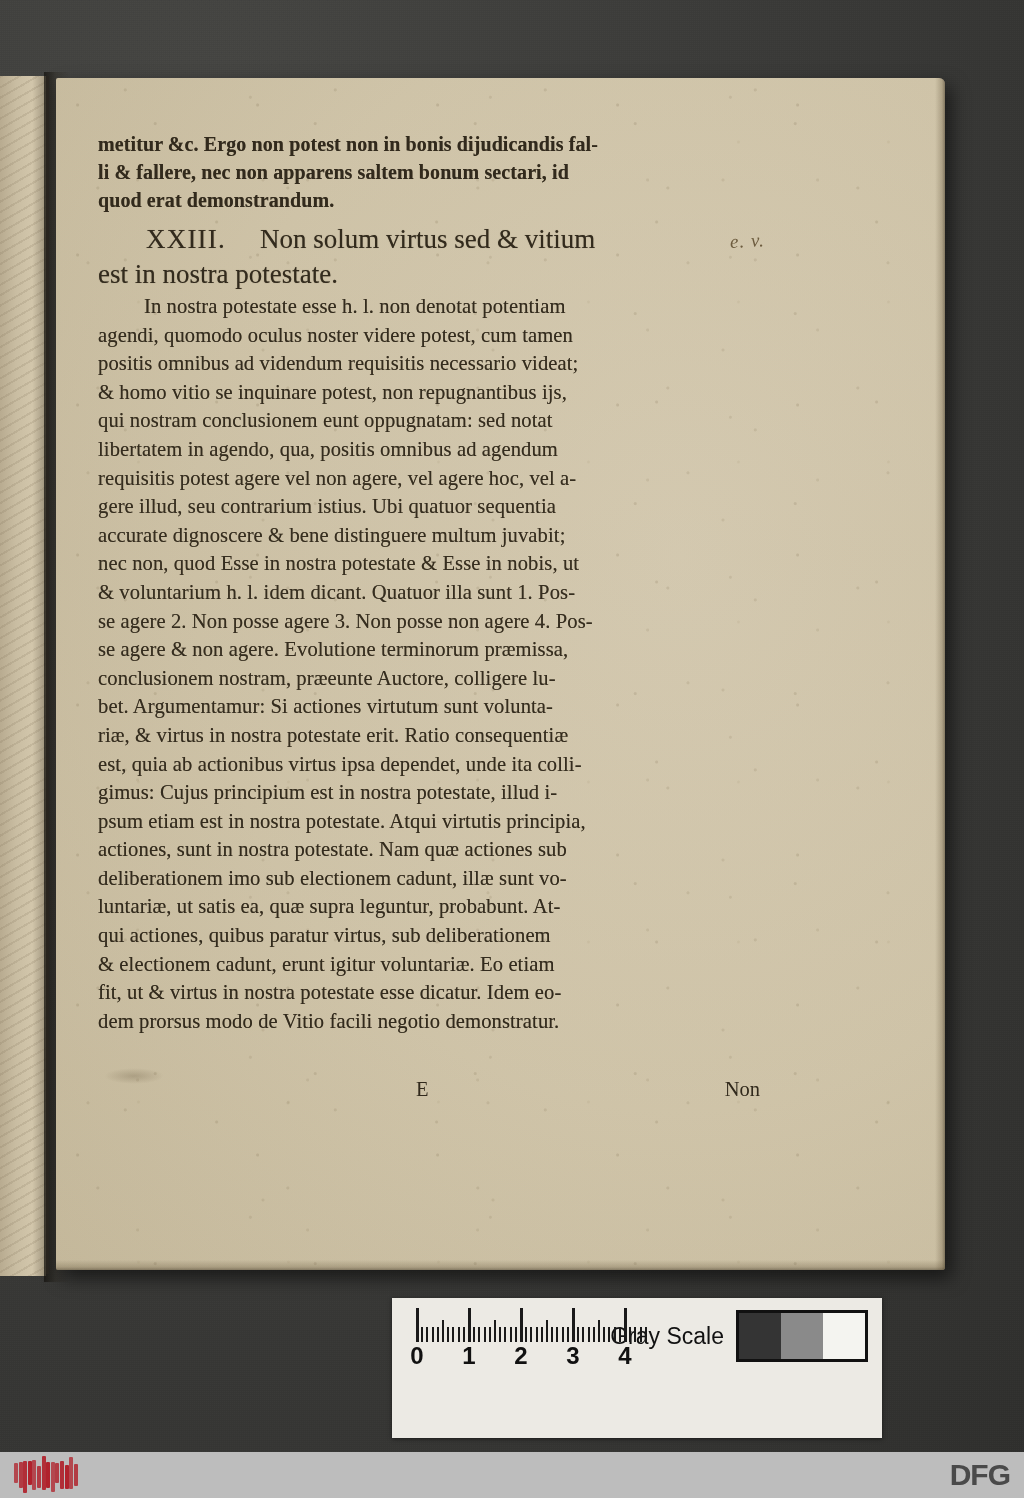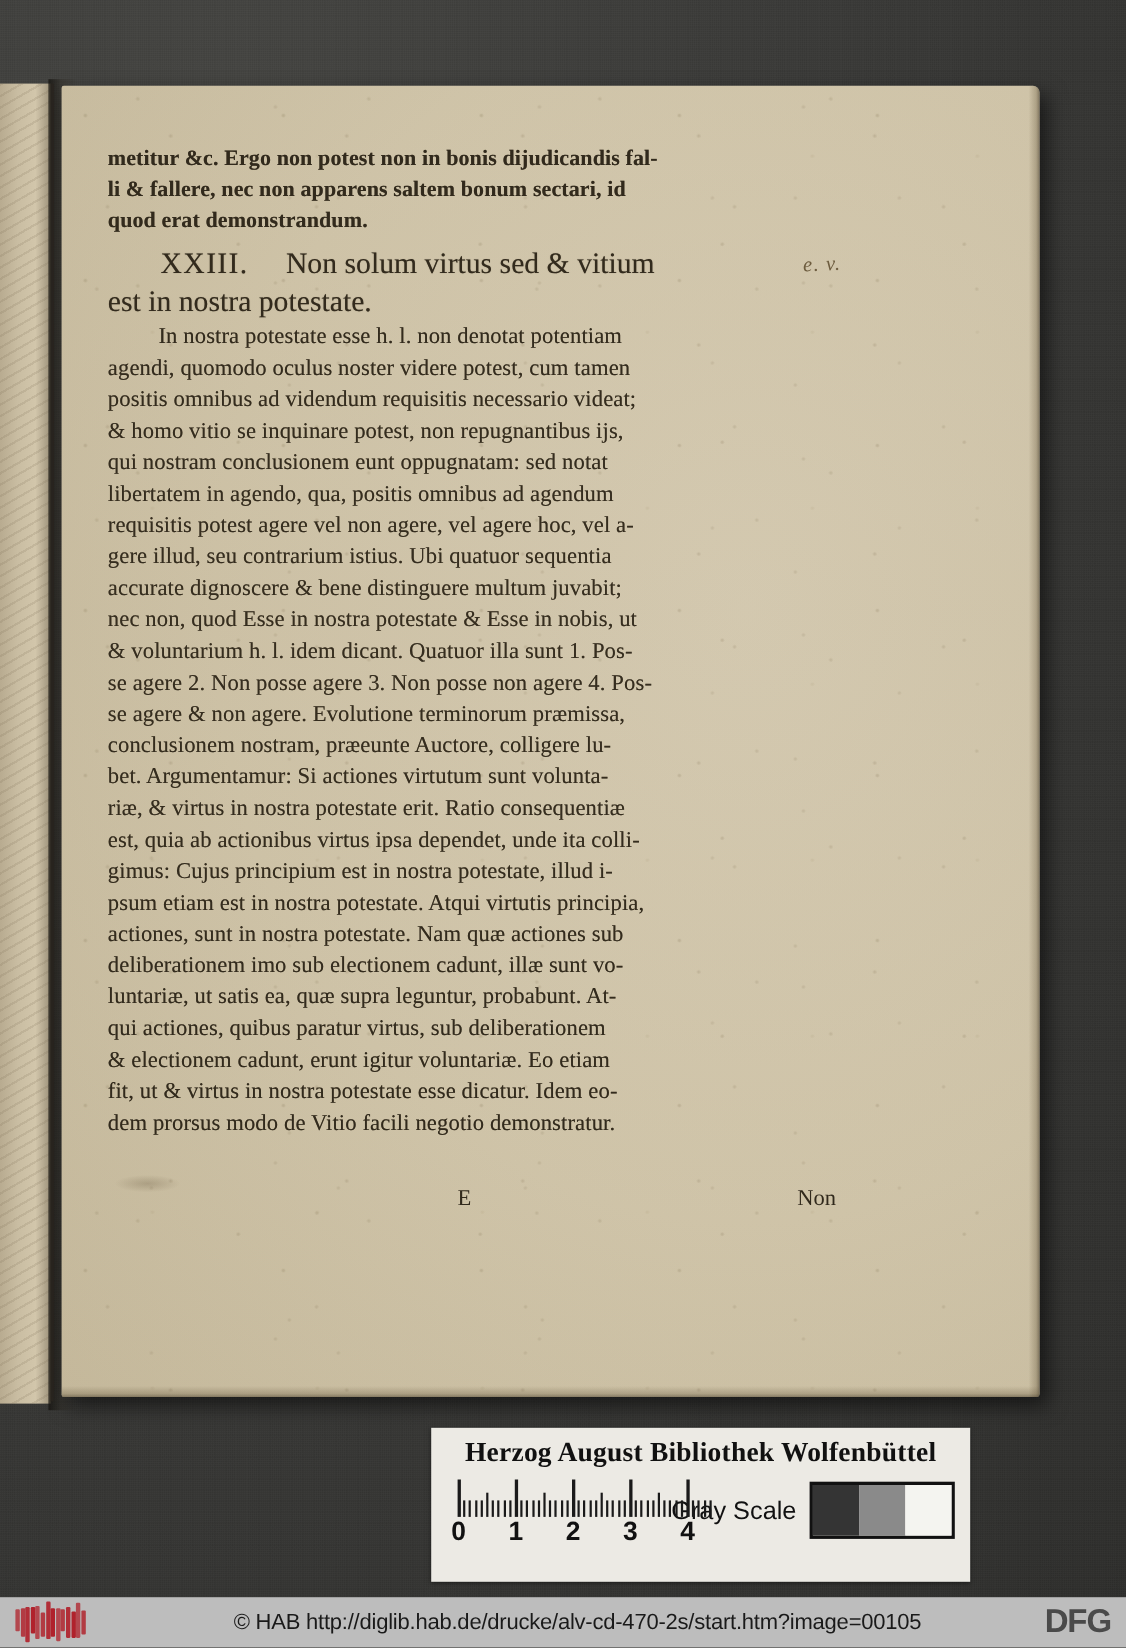--- a/index.html
+++ b/index.html
@@ -362,21 +362,20 @@
 
     <div class="footline">
       <span class="sig">E</span>
       <span class="catch">Non</span>
     </div>
   </div>
 
   <div class="marginalia">e. v.</div>
 
   <div class="cal-label">
-    <div class="cal-title">Herzog August Bibliothek Wolfenbüttel</div>
     <div class="cal-row">
       <div class="ruler">
         <div class="ticks" id="ticks">
             <i class="tick-major" style="left: 8px; height: 34px;"></i>
             <i class="tick-minor" style="left: 13.2px; height: 15px;"></i>
             <i class="tick-minor" style="left: 18.4px; height: 15px;"></i>
             <i class="tick-minor" style="left: 23.6px; height: 15px;"></i>
             <i class="tick-minor" style="left: 28.8px; height: 15px;"></i>
             <i class="tick-mid" style="left: 34px; height: 22px;"></i>
             <i class="tick-minor" style="left: 39.2px; height: 15px;"></i>
@@ -448,17 +447,16 @@
         <div class="bar" style="left: 37px; height: 22px; top: 14px; opacity: 0.83;"></div>
         <div class="bar" style="left: 41.6px; height: 34px; top: 4px; opacity: 0.91;"></div>
         <div class="bar" style="left: 46.2px; height: 26px; top: 10px; opacity: 0.99;"></div>
         <div class="bar" style="left: 50.8px; height: 30px; top: 10px; opacity: 0.75;"></div>
         <div class="bar" style="left: 55.4px; height: 20px; top: 11px; opacity: 0.83;"></div>
         <div class="bar" style="left: 60px; height: 28px; top: 9px; opacity: 0.91;"></div>
         <div class="bar" style="left: 64.6px; height: 24px; top: 13px; opacity: 0.99;"></div>
         <div class="bar" style="left: 69.2px; height: 32px; top: 5px; opacity: 0.75;"></div>
         <div class="bar" style="left: 73.8px; height: 22px; top: 12px; opacity: 0.83;"></div>
       </div>
-    <div class="footer-text">© HAB http://diglib.hab.de/drucke/alv-cd-470-2s/start.htm?image=00105</div>
     <div class="dfg-logo">DFG</div>
   </div>
 
 </div>
 
 </body></html>

